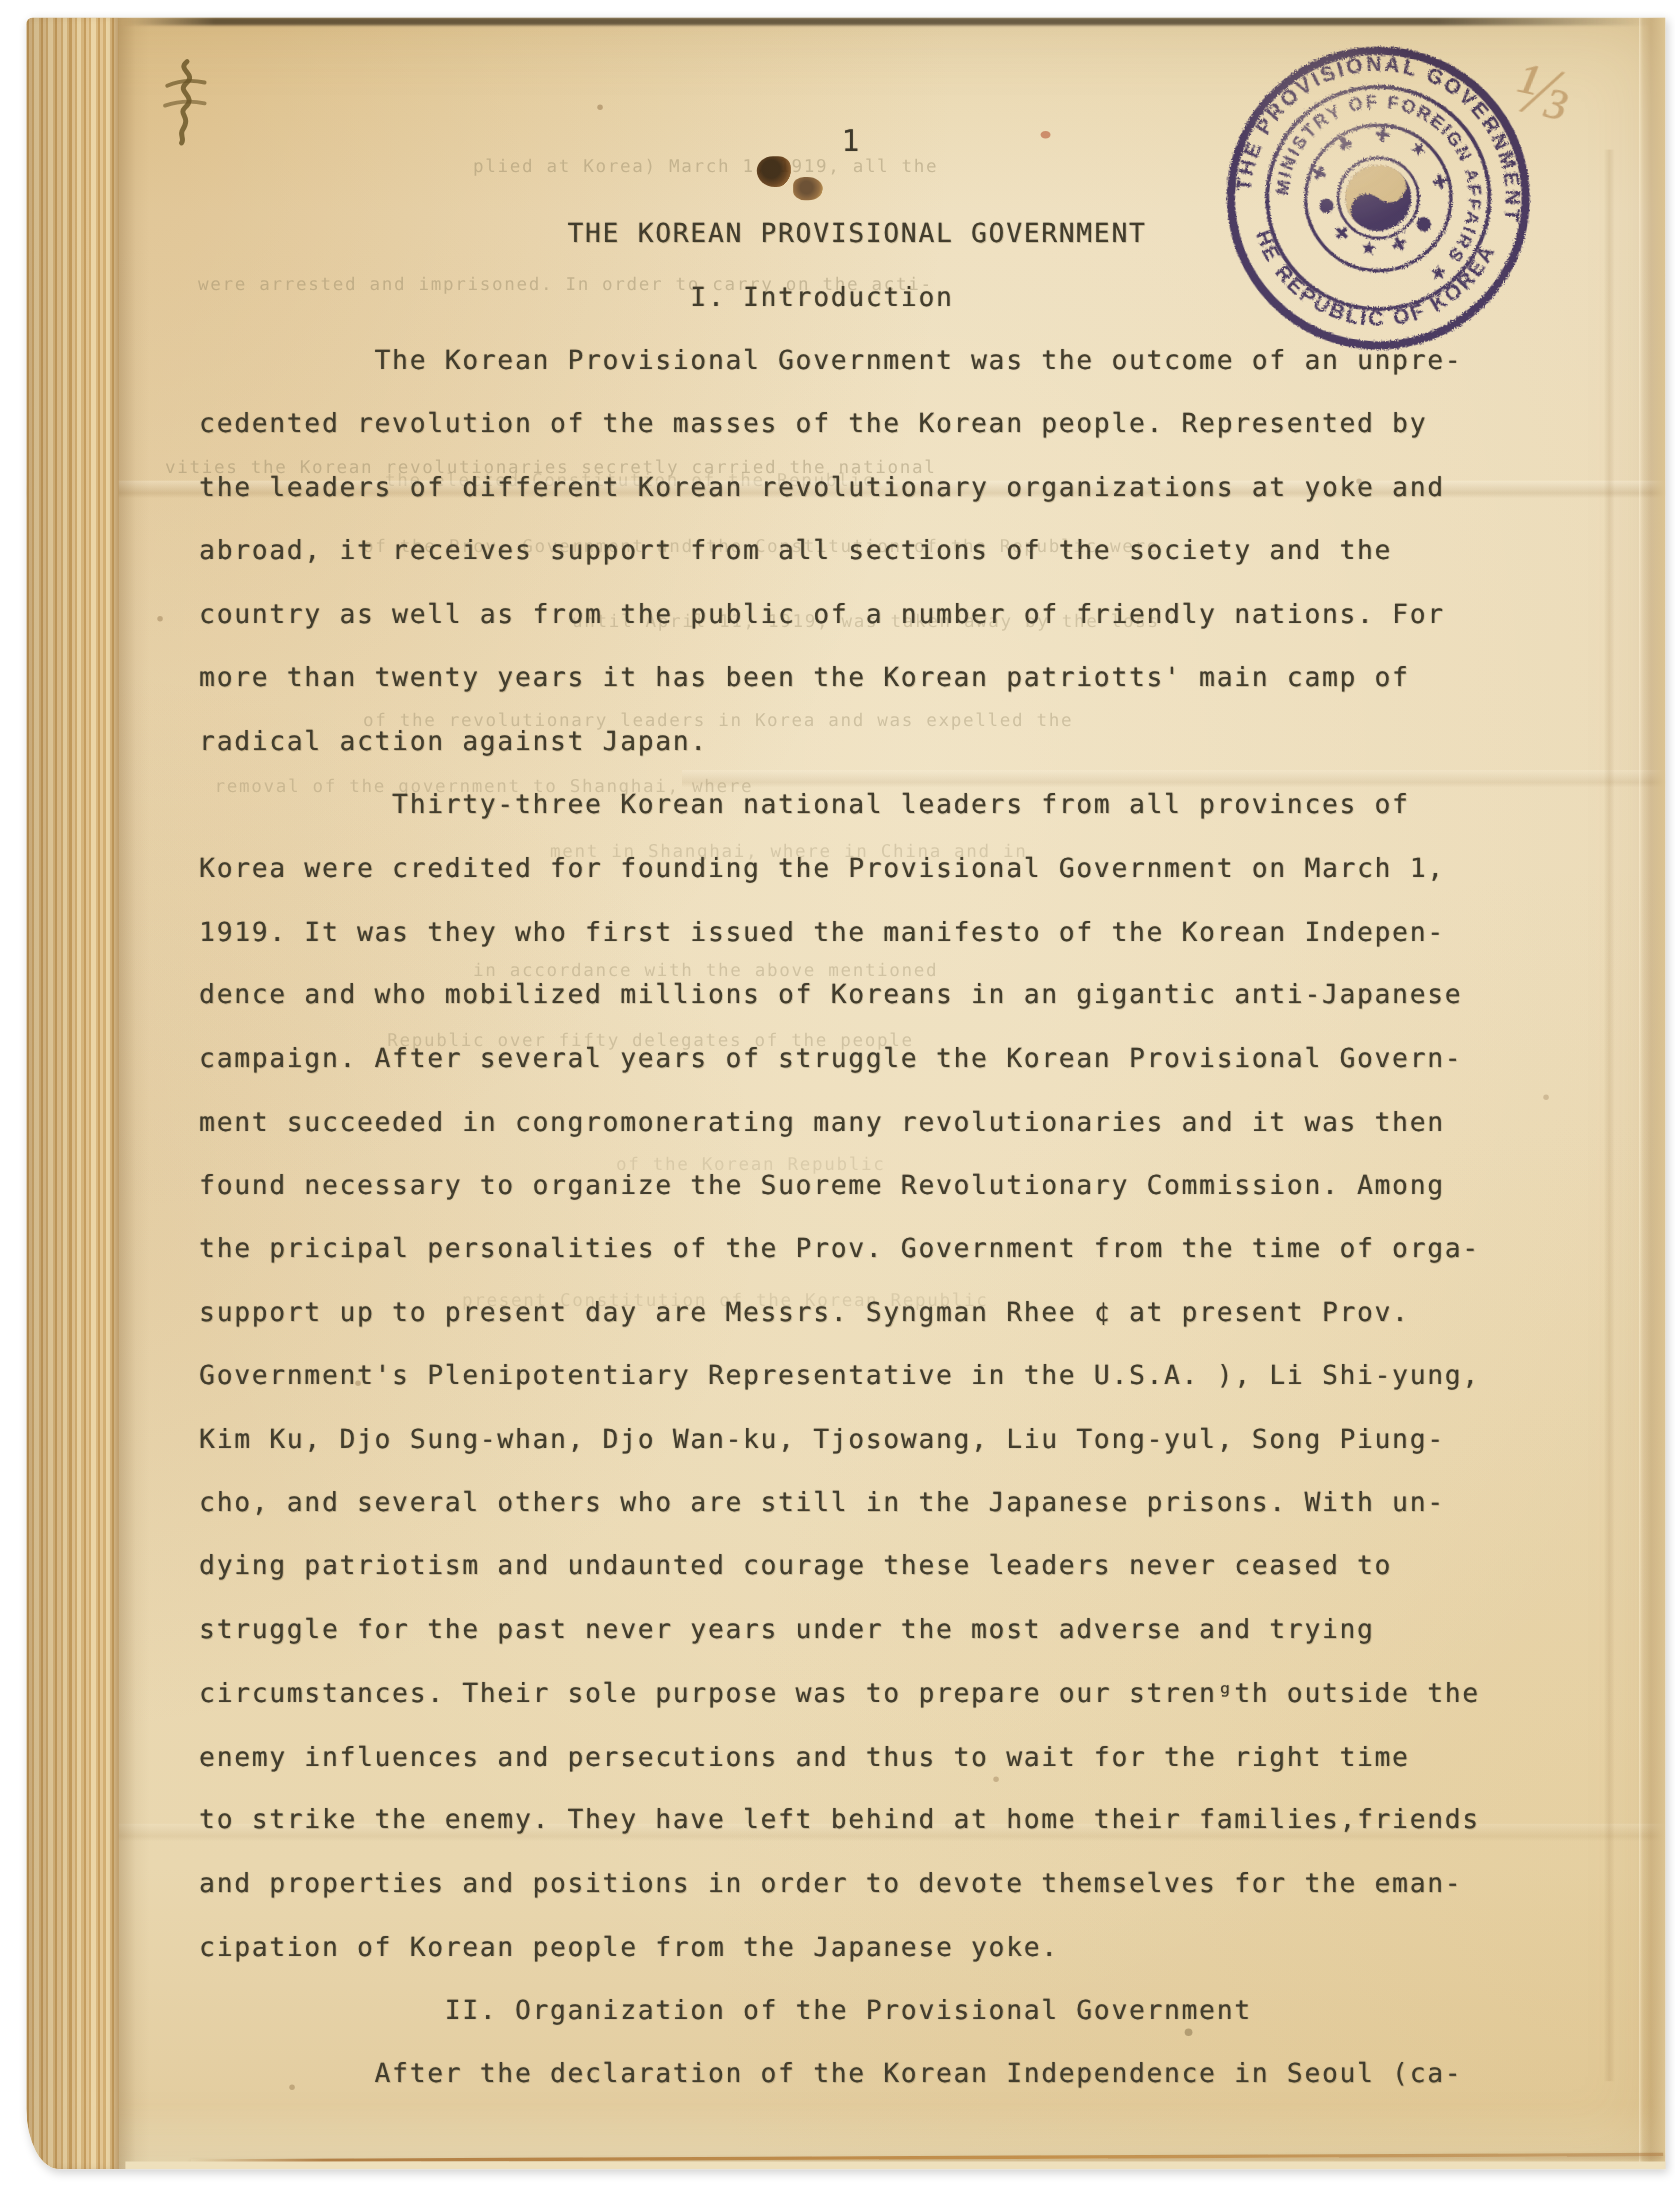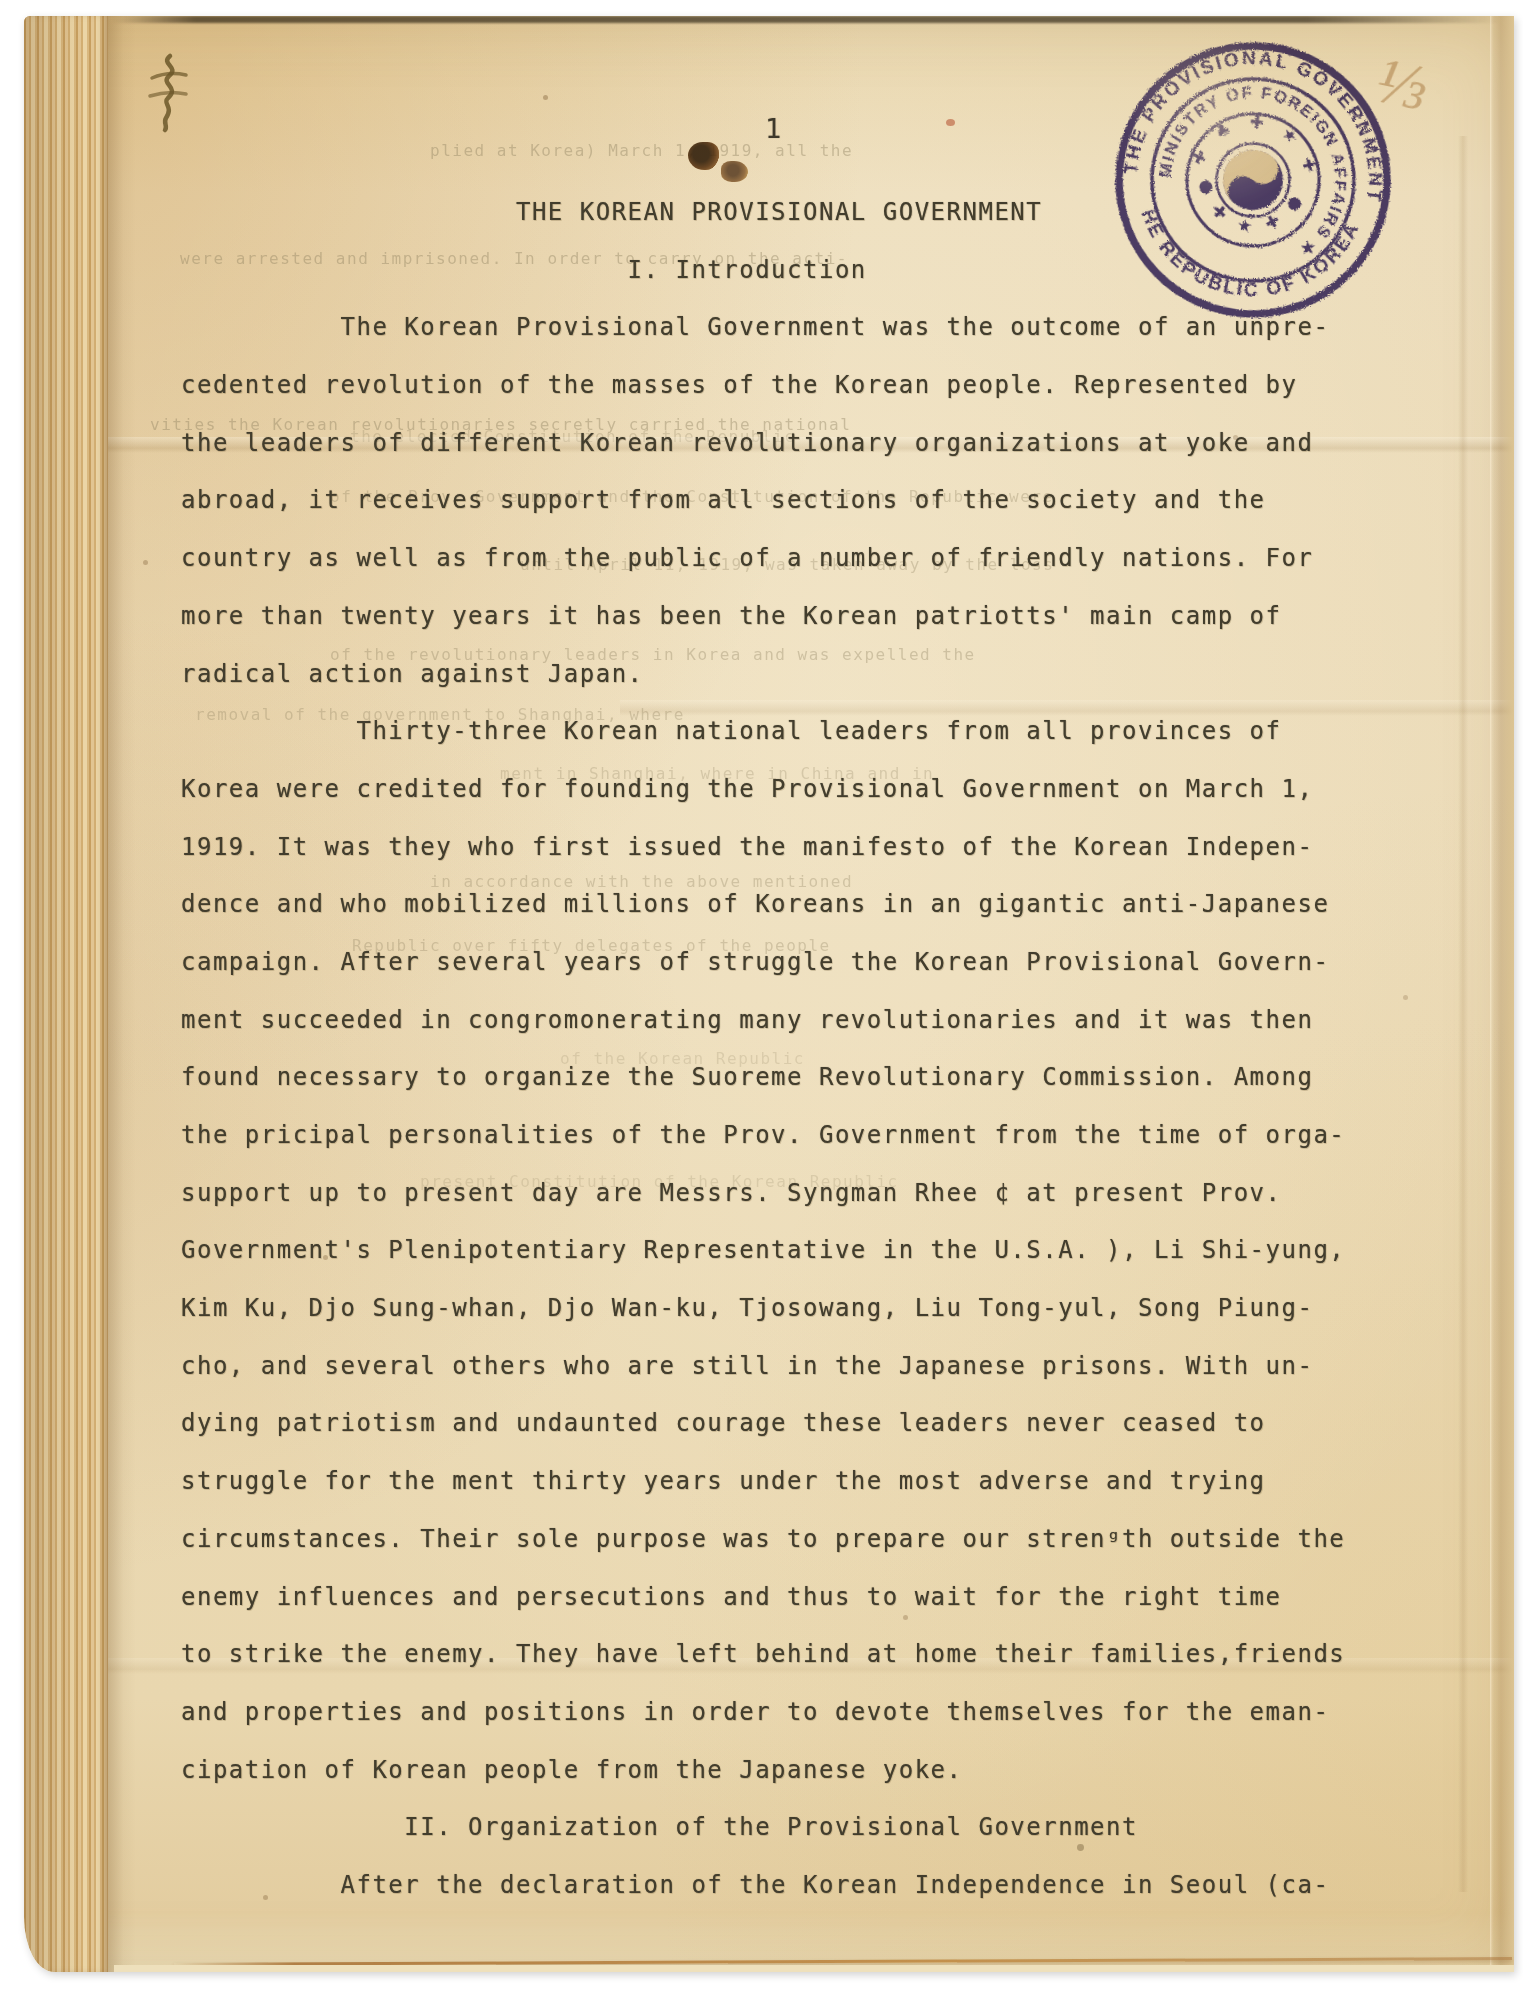--- a/index.html
+++ b/index.html
@@ -153,21 +153,21 @@
       <div class="typed-line">dence and who mobilized millions of Koreans in an gigantic anti-Japanese</div>
       <div class="typed-line">campaign. After several years of struggle the Korean Provisional Govern-</div>
       <div class="typed-line">ment succeeded in congromonerating many revolutionaries and it was then</div>
       <div class="typed-line">found necessary to organize the Suoreme Revolutionary Commission. Among</div>
       <div class="typed-line">the pricipal personalities of the Prov. Government from the time of orga-</div>
       <div class="typed-line">support up to present day are Messrs. Syngman Rhee ¢ at present Prov.</div>
       <div class="typed-line">Government's Plenipotentiary Representative in the U.S.A. ), Li Shi-yung,</div>
       <div class="typed-line">Kim Ku, Djo Sung-whan, Djo Wan-ku, Tjosowang, Liu Tong-yul, Song Piung-</div>
       <div class="typed-line">cho, and several others who are still in the Japanese prisons. With un-</div>
       <div class="typed-line">dying patriotism and undaunted courage these leaders never ceased to</div>
-      <div class="typed-line">struggle for the ment thirty years under the most adverse and trying</div>
+      <div class="typed-line">struggle for the past never years under the most adverse and trying</div>
       <div class="typed-line">circumstances. Their sole purpose was to prepare our strenᵍth outside the</div>
       <div class="typed-line">enemy influences and persecutions and thus to wait for the right time</div>
       <div class="typed-line">to strike the enemy. They have left behind at home their families,friends</div>
       <div class="typed-line">and properties and positions in order to devote themselves for the eman-</div>
       <div class="typed-line">cipation of Korean people from the Japanese yoke.</div>
       <div class="typed-line">              II. Organization of the Provisional Government</div>
       <div class="typed-line">          After the declaration of the Korean Independence in Seoul (ca-</div>
     </div>
 
   <div class="blot blot1"></div>

